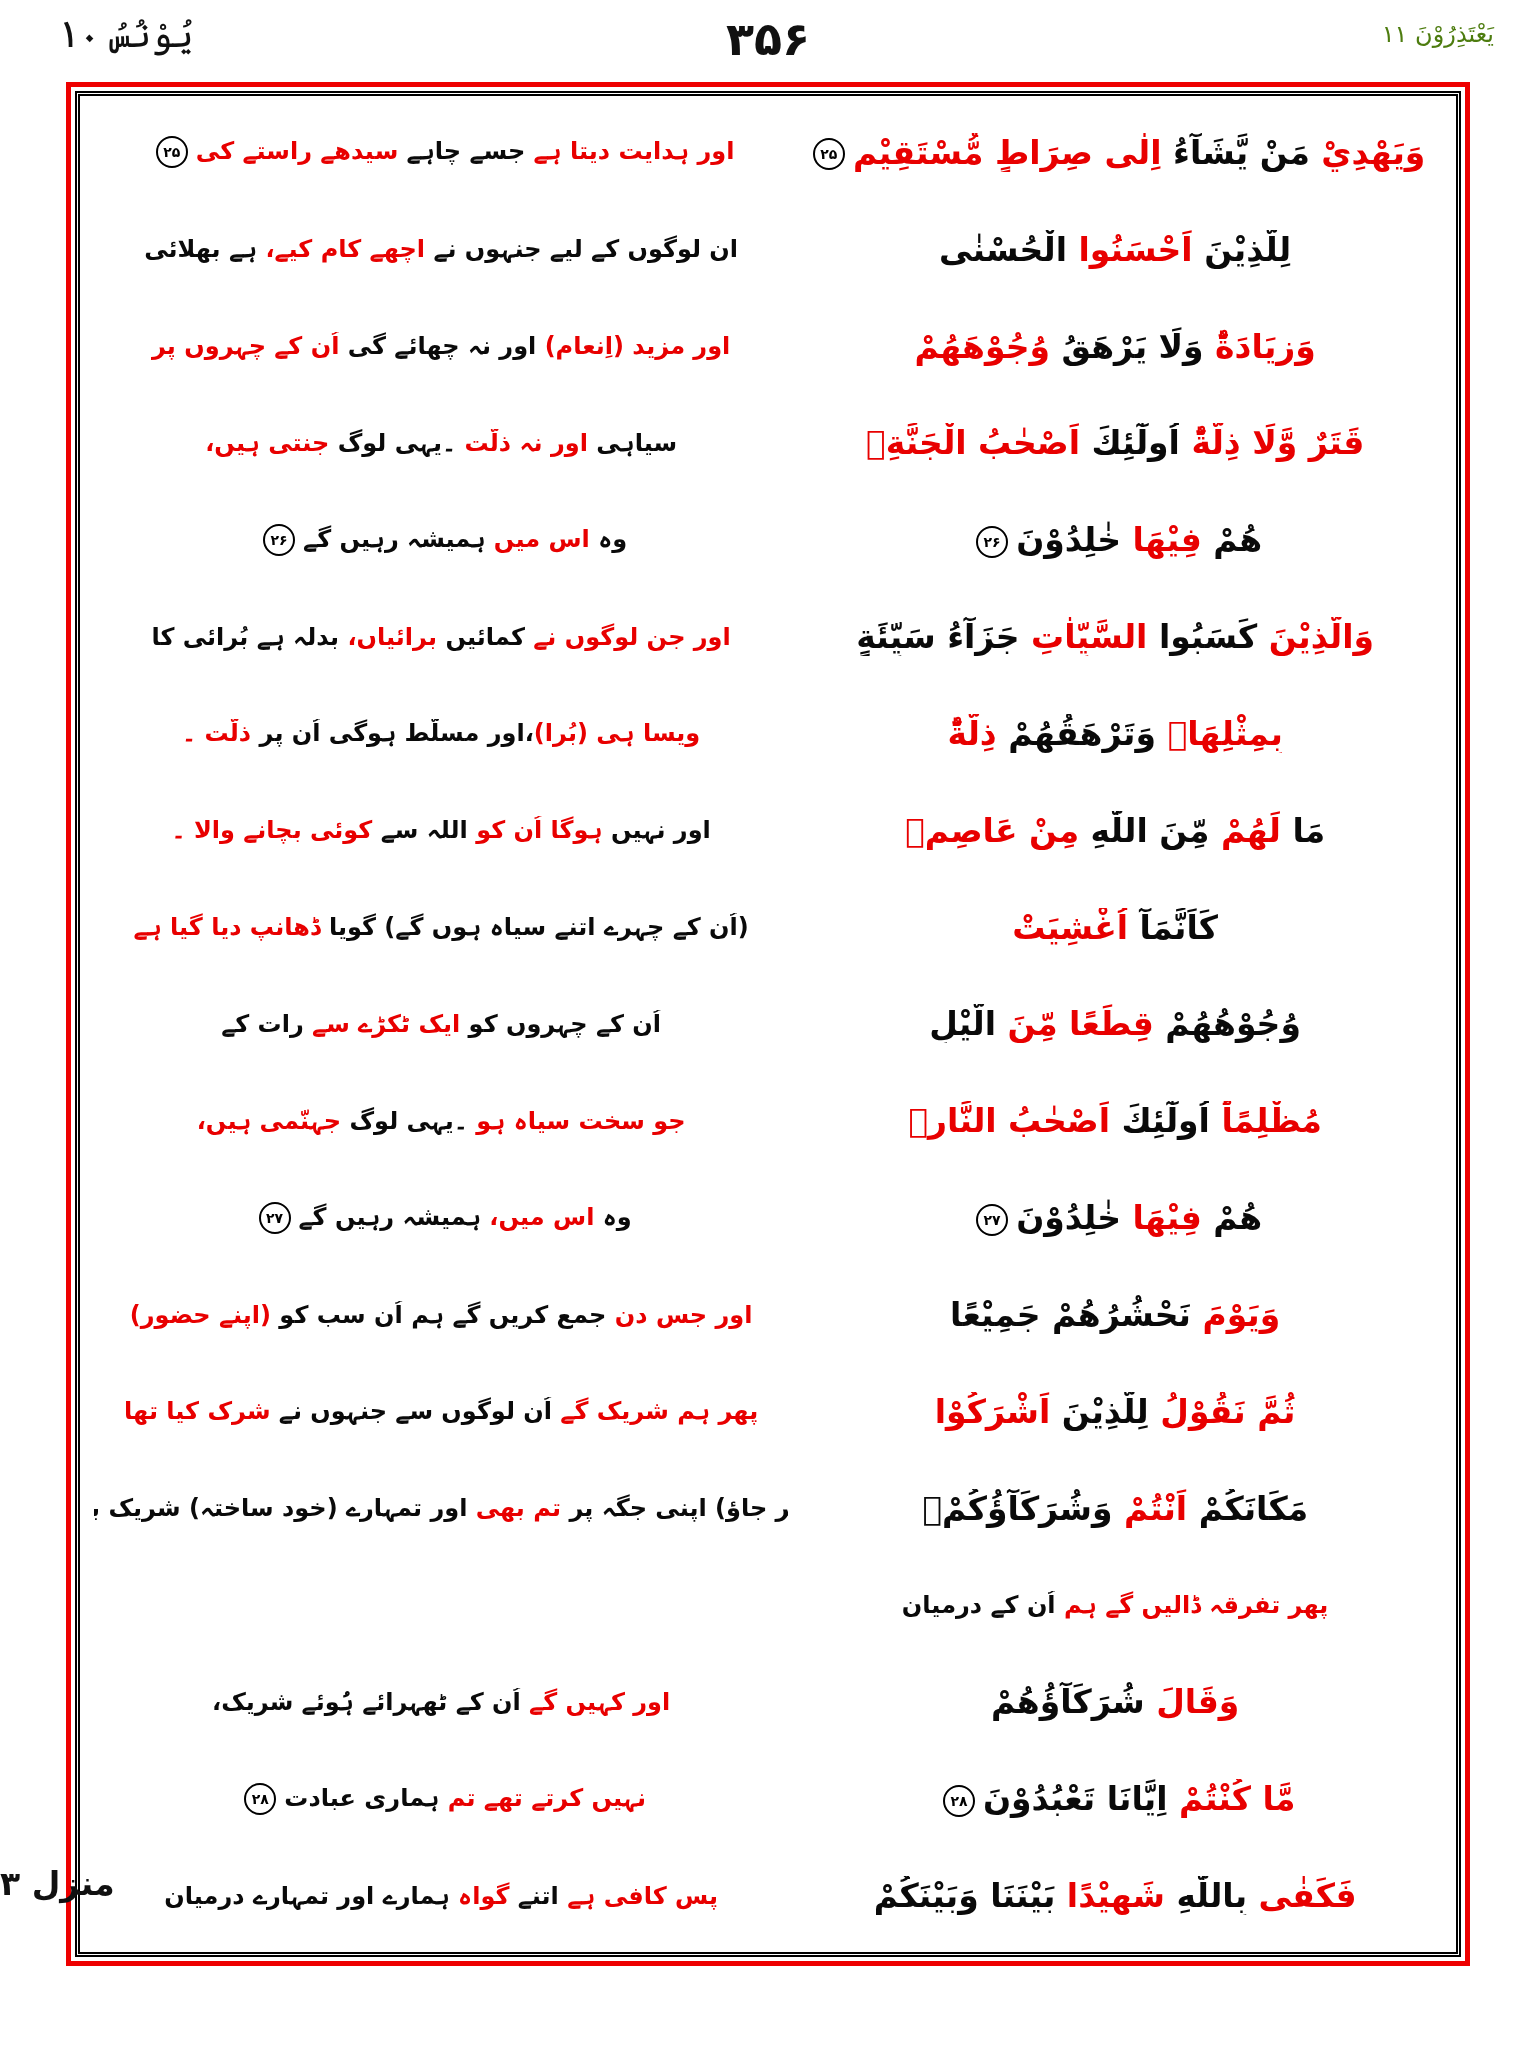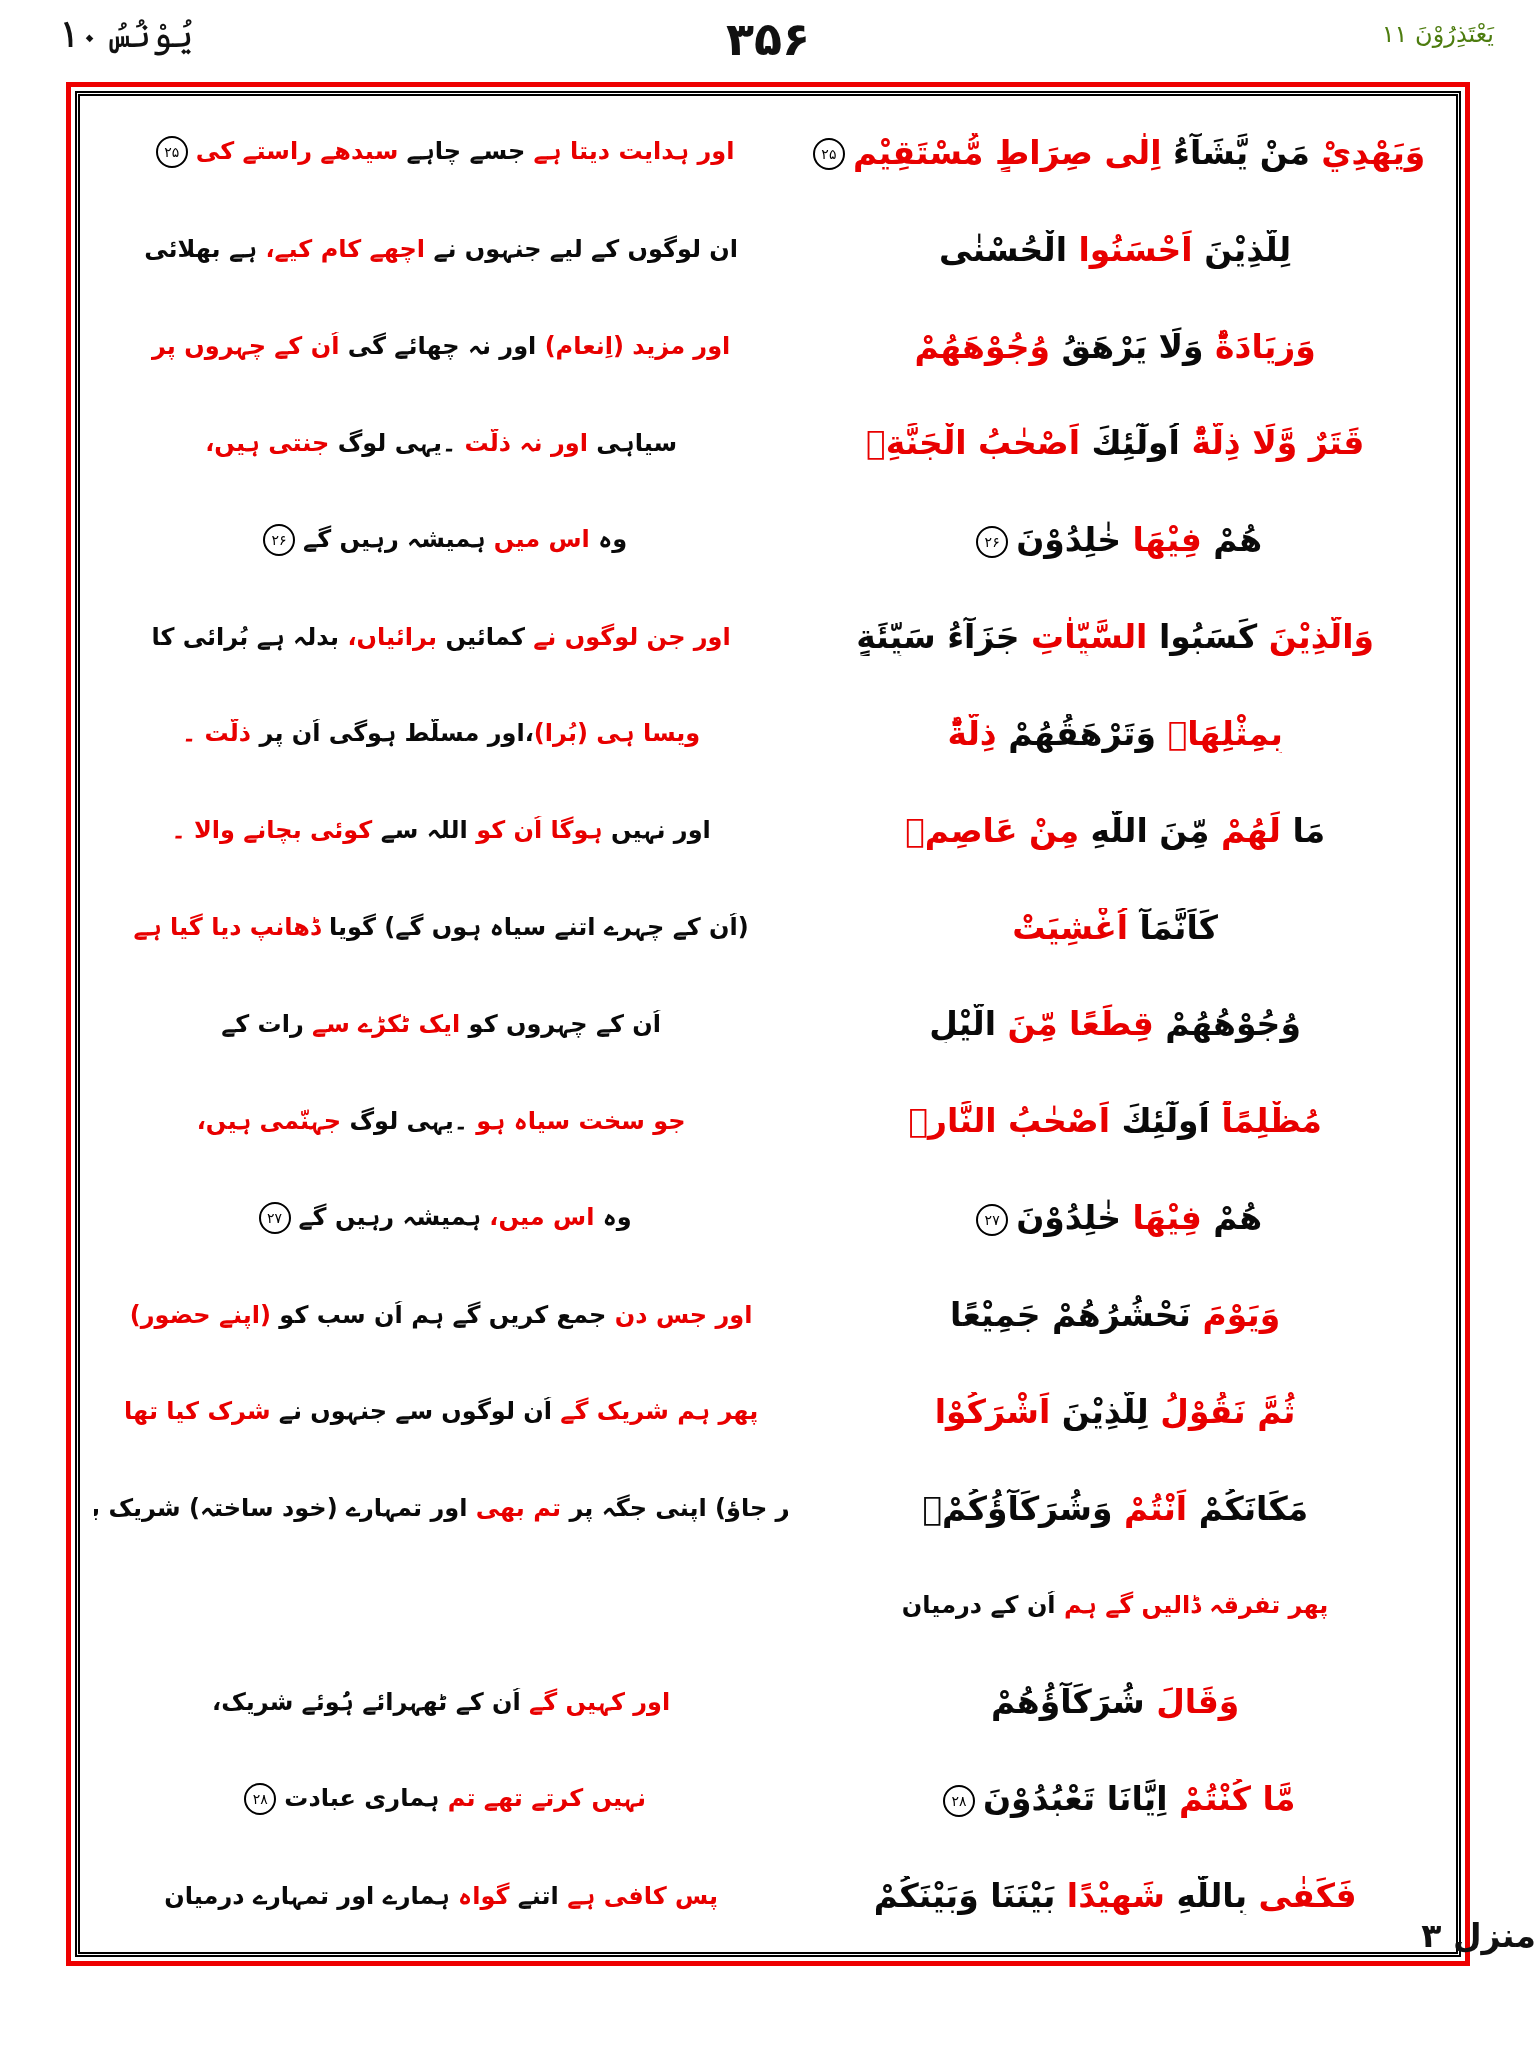--- a/index.html
+++ b/index.html
@@ -39,27 +39,27 @@
   }
   .line{white-space:nowrap;direction:rtl;text-align:center;}
   .cell.arabic .line{font-size:33px;font-weight:bold;letter-spacing:0.5px;}
   .cell.urdu .line{font-size:24px;font-weight:bold;}
   .seg.red{color:#e80000;}
   .seg.black{color:#0a0a0a;}
   .ayah{
     display:inline-flex;align-items:center;justify-content:center;
     width:32px;height:32px;box-sizing:border-box;
     border:2.5px solid #000;border-radius:50%;
-    font-size:14px;font-weight:normal;color:#000;
+    font-size:14px;font-weight:bold;color:#000;
     margin:0 8px;vertical-align:middle;
   }
   
   .footer{
-    position:absolute;top:1916px;left:0;right:0;
-    text-align:right;font-size:33px;font-weight:bold;color:#111;direction:rtl;
+    position:absolute;top:1864px;left:0;right:0;
+    text-align:left;font-size:33px;font-weight:bold;color:#111;direction:rtl;
   }
 </style>
 </head>
 <body>
 
 <div class="hdr">
   <span class="hdr-right">یَعْتَذِرُوْنَ ۱۱</span>
   <div class="hdr-center">۳۵۶</div>
   <span class="hdr-left">یُوْنُسُ ۱۰</span>
 </div>

